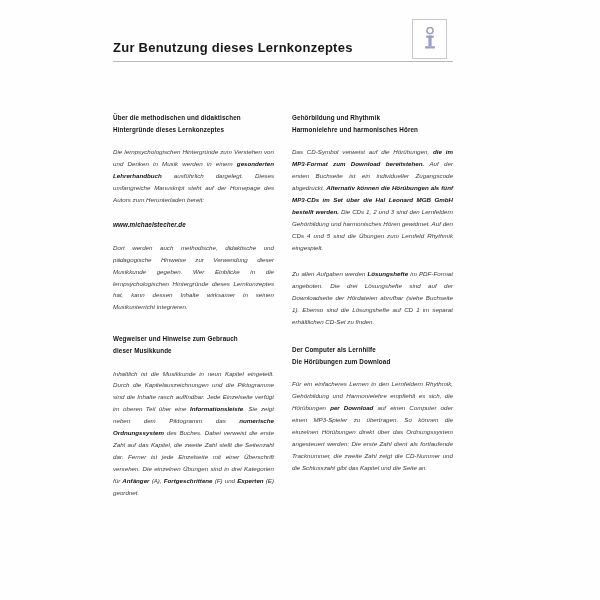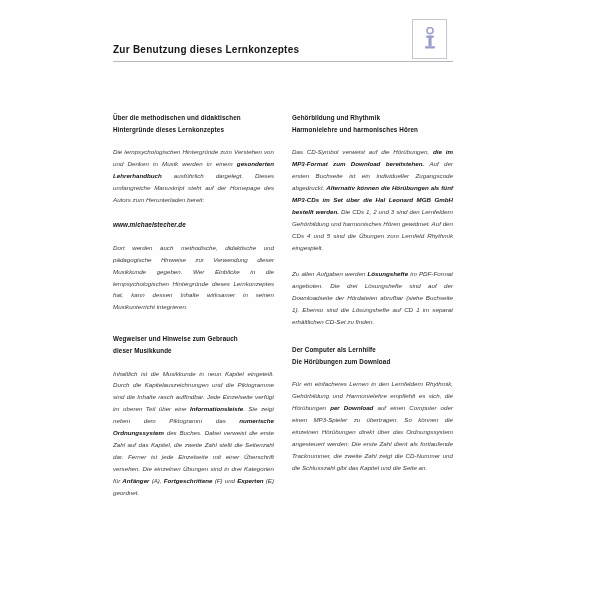--- a/index.html
+++ b/index.html
@@ -28,21 +28,21 @@
     position: absolute;
     left: 113px;
     top: 22px;
     width: 340px;
     height: 40px;
   }
   .header-title {
     position: absolute;
     left: 0;
     bottom: 7px;
-    font-size: 10px;
+    font-size: 13px;
     font-weight: bold;
     letter-spacing: 0.25px;
     color: #17171a;
     white-space: nowrap;
   }
   .header-rule {
     position: absolute;
     left: 0;
     bottom: 0;
     width: 340px;

